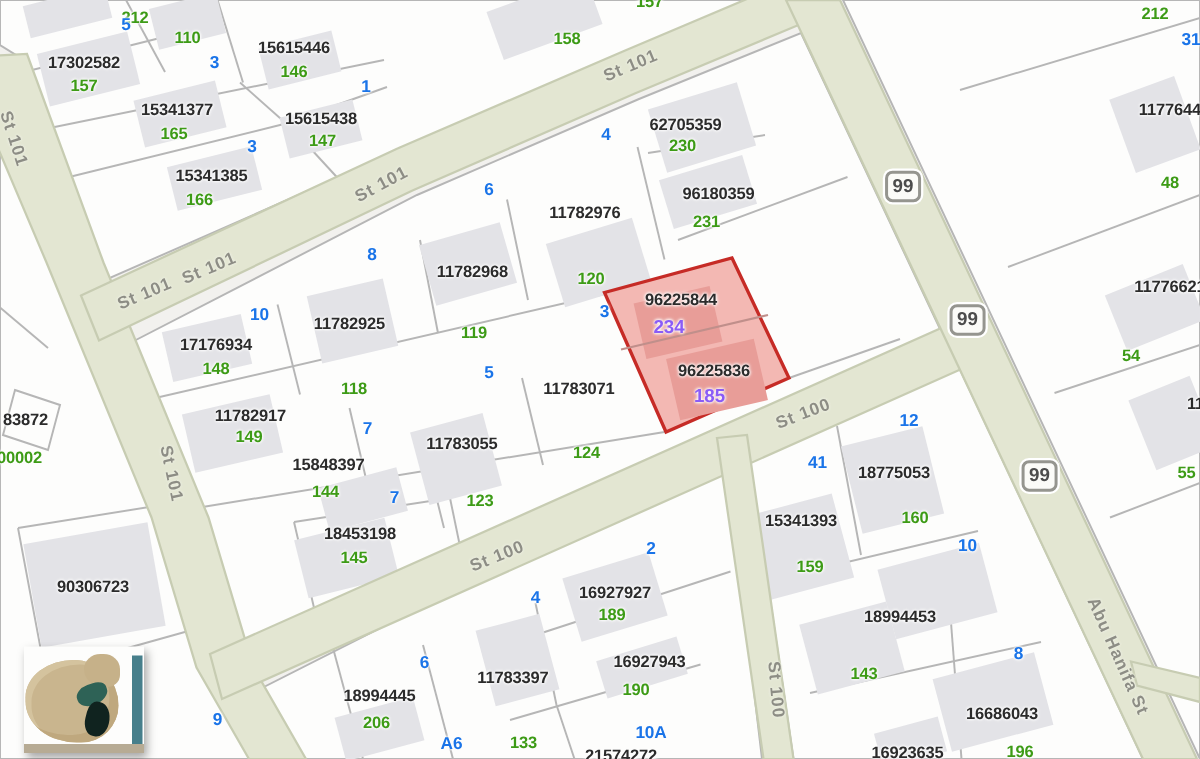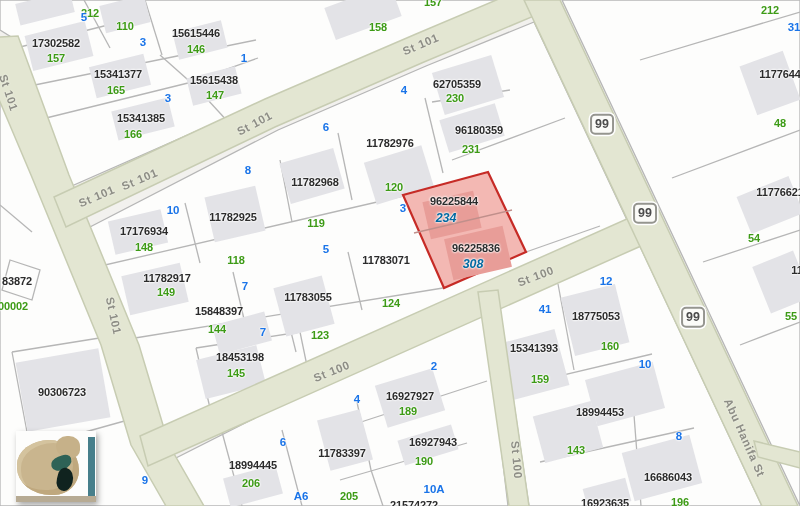--- a/index.html
+++ b/index.html
@@ -7,21 +7,21 @@
        background:#f2f1ee;font-family:"Liberation Sans",sans-serif;
        -webkit-user-select:none;user-select:none;}
   #vector{position:absolute;left:0;top:0;}
   #labels{position:absolute;left:0;top:0;width:800px;height:506px;}
   .lbl{position:absolute;transform:translate(-50%,-50%);white-space:nowrap;
        font-weight:700;font-size:11px;letter-spacing:-0.1px;line-height:1;
        text-shadow:0 0 2px #fff,0 0 2px #fff,0 0 3px #fff;}
   .lbl-parcel{color:#2b2b2b;}
   .lbl-green{color:#3d9b16;}
   .lbl-blue{color:#1a74e8;font-size:11.5px;}
-  .lbl-olive{color:#0369a1;font-size:12.5px;font-style:italic;}
+  .lbl-olive{color:#8b5cf6;font-size:12.5px;}
   .lbl-road{color:#8d8d85;font-weight:700;font-size:11.5px;letter-spacing:0.7px;
             text-shadow:0 0 2px #eef0e4,0 0 2px #eef0e4;}
   .badge{position:absolute;transform:translate(-50%,-50%);background:#fbfbf8;
          border:2px solid #95958f;border-radius:5px;color:#4c4c4c;font-weight:700;
          font-size:12.5px;line-height:1;padding:2px 3px;box-shadow:0 0 0 1.5px #ffffff;}
   
   .thumb{position:absolute;left:16px;top:431px;width:80px;height:71px;background:#fdfdfc;
          box-shadow:2px 3px 6px rgba(0,0,0,.35);cursor:pointer;}
   .thumb>div{position:absolute;}
   .t-land{left:1px;top:9px;width:62px;height:55px;background:#c9b58e;
@@ -197,21 +197,21 @@
       <div class="lbl lbl-green" style="left: 316px; top: 223px; transform: translate(-50%, -50%);">119</div>
       <div class="lbl lbl-green" style="left: 236px; top: 260px; transform: translate(-50%, -50%);">118</div>
       <div class="lbl lbl-green" style="left: 144px; top: 247px; transform: translate(-50%, -50%);">148</div>
       <div class="lbl lbl-green" style="left: 166px; top: 292px; transform: translate(-50%, -50%);">149</div>
       <div class="lbl lbl-green" style="left: 217px; top: 329px; transform: translate(-50%, -50%);">144</div>
       <div class="lbl lbl-green" style="left: 391px; top: 303px; transform: translate(-50%, -50%);">124</div>
       <div class="lbl lbl-green" style="left: 320px; top: 335px; transform: translate(-50%, -50%);">123</div>
       <div class="lbl lbl-green" style="left: 236px; top: 373px; transform: translate(-50%, -50%); text-align: center;">145</div>
       <div class="lbl lbl-green" style="left: 13px; top: 306px; transform: translate(-50%, -50%);">00002</div>
       <div class="lbl lbl-green" style="left: 251px; top: 483px; transform: translate(-50%, -50%);">206</div>
-      <div class="lbl lbl-green" style="left: 349px; top: 496px; transform: translate(-50%, -50%);">205</div>
+      <div class="lbl lbl-green" style="left: 349px; top: 496px; transform: translate(-50%, -50%);">133</div>
       <div class="lbl lbl-green" style="left: 424px; top: 461px; transform: translate(-50%, -50%);">190</div>
       <div class="lbl lbl-green" style="left: 408px; top: 411px; transform: translate(-50%, -50%);">189</div>
       <div class="lbl lbl-green" style="left: 540px; top: 379px; transform: translate(-50%, -50%);">159</div>
       <div class="lbl lbl-green" style="left: 610px; top: 346px; transform: translate(-50%, -50%);">160</div>
       <div class="lbl lbl-green" style="left: 576px; top: 450px; transform: translate(-50%, -50%);">143</div>
       <div class="lbl lbl-green" style="left: 680px; top: 502px; transform: translate(-50%, -50%);">196</div>
       <div class="lbl lbl-green" style="left: 770px; top: 10px; transform: translate(-50%, -50%);">212</div>
       <div class="lbl lbl-green" style="left: 780px; top: 123px; transform: translate(-50%, -50%);">48</div>
       <div class="lbl lbl-green" style="left: 754px; top: 238px; transform: translate(-50%, -50%);">54</div>
       <div class="lbl lbl-green" style="left: 791px; top: 316px; transform: translate(-50%, -50%);">55</div>
@@ -232,21 +232,21 @@
       <div class="lbl lbl-blue" style="left: 645px; top: 365px; transform: translate(-50%, -50%);">10</div>
       <div class="lbl lbl-blue" style="left: 434px; top: 367px; transform: translate(-50%, -50%);">2</div>
       <div class="lbl lbl-blue" style="left: 357px; top: 400px; transform: translate(-50%, -50%);">4</div>
       <div class="lbl lbl-blue" style="left: 283px; top: 443px; transform: translate(-50%, -50%);">6</div>
       <div class="lbl lbl-blue" style="left: 145px; top: 481px; transform: translate(-50%, -50%);">9</div>
       <div class="lbl lbl-blue" style="left: 301px; top: 497px; transform: translate(-50%, -50%);">A6</div>
       <div class="lbl lbl-blue" style="left: 434px; top: 490px; transform: translate(-50%, -50%);">10A</div>
       <div class="lbl lbl-blue" style="left: 679px; top: 437px; transform: translate(-50%, -50%);">8</div>
       <div class="lbl lbl-blue" style="left: 794px; top: 28px; transform: translate(-50%, -50%);">31</div>
       <div class="lbl lbl-olive" style="left: 446px; top: 218px; transform: translate(-50%, -50%);">234</div>
-      <div class="lbl lbl-olive" style="left: 473px; top: 264px; transform: translate(-50%, -50%);">308</div>
+      <div class="lbl lbl-olive" style="left: 473px; top: 264px; transform: translate(-50%, -50%);">185</div>
       <div class="lbl lbl-road" style="left: 8px; top: 93px; transform: translate(-50%, -50%) rotate(72deg);">St 101</div>
       <div class="lbl lbl-road" style="left: 97px; top: 197px; transform: translate(-50%, -50%) rotate(-23deg);">St 101</div>
       <div class="lbl lbl-road" style="left: 140px; top: 180px; transform: translate(-50%, -50%) rotate(-23deg);">St 101</div>
       <div class="lbl lbl-road" style="left: 255px; top: 124px; transform: translate(-50%, -50%) rotate(-28deg);">St 101</div>
       <div class="lbl lbl-road" style="left: 421px; top: 45px; transform: translate(-50%, -50%) rotate(-23deg);">St 101</div>
       <div class="lbl lbl-road" style="left: 113px; top: 316px; transform: translate(-50%, -50%) rotate(78deg);">St 101</div>
       <div class="lbl lbl-road" style="left: 332px; top: 372px; transform: translate(-50%, -50%) rotate(-22deg);">St 100</div>
       <div class="lbl lbl-road" style="left: 536px; top: 277px; transform: translate(-50%, -50%) rotate(-21deg);">St 100</div>
       <div class="lbl lbl-road" style="left: 516px; top: 460px; transform: translate(-50%, -50%) rotate(85deg);">St 100</div>
       <div class="lbl lbl-road" style="left: 744px; top: 438px; transform: translate(-50%, -50%) rotate(66deg);">Abu Hanifa St</div>

